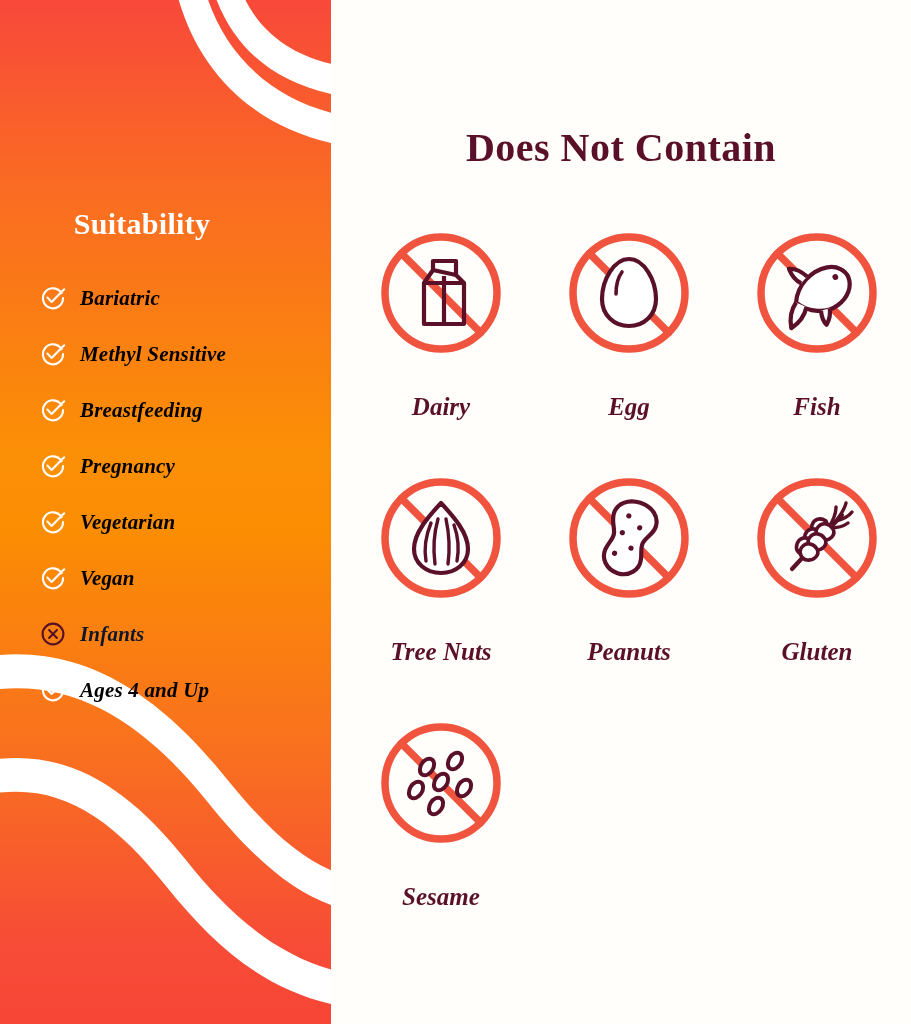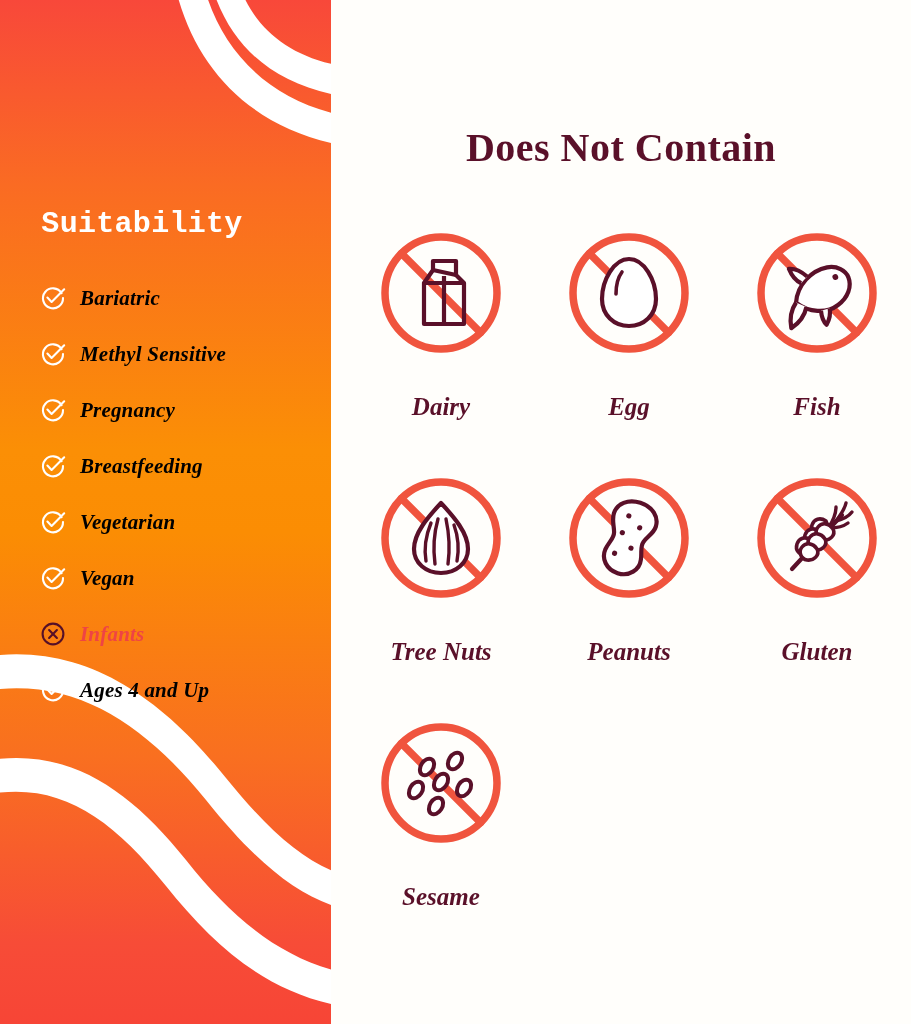--- a/index.html
+++ b/index.html
@@ -59,21 +59,21 @@
   #suitability-title {
     position: absolute;
     top: 207px;
     left: 0;
     width: 284px;
     text-align: center;
     color: #ffffff;
     font-size: 30px;
     font-weight: bold;
     letter-spacing: 0.3px;
-    font-family: Liberation Mono, monospace;
+    font-family: Liberation Serif, serif;
   }
 
   #suitability-list {
     position: absolute;
     top: 270px;
     left: 40px;
     width: 291px;
     list-style: none;
   }
 
@@ -91,21 +91,21 @@
   }
   .suit-label {
     font-size: 21px;
     font-weight: bold;
     font-style: italic;
     color: #000000;
     letter-spacing: 0.2px;
     white-space: nowrap;
     font-family: "Liberation Serif", "DejaVu Serif", serif;
   }
-  .suit-item.excluded .suit-label { color: #ef4444; }
+  .suit-item.excluded .suit-label { color: #0f172a; }
 
   
   #right-panel {
     position: absolute;
     left: 331px; top: 0;
     width: 580px; height: 954px;
   }
 
   #dnc-title {
     position: absolute;
@@ -191,29 +191,29 @@
             <path d="M7.4 12.6 L11.6 16.9 L24.2 4.3" fill="none" stroke="#ffffff" stroke-width="2.1" stroke-linecap="round" stroke-linejoin="round"></path>
           </svg>
           <span class="suit-label">Methyl Sensitive</span>
         </li>
 
         <li class="suit-item">
           <svg class="suit-icon" viewBox="0 0 26 26">
             <path d="M21.6 8.2 A10 10 0 1 0 23 13" fill="none" stroke="#ffffff" stroke-width="2.1" stroke-linecap="round"></path>
             <path d="M7.4 12.6 L11.6 16.9 L24.2 4.3" fill="none" stroke="#ffffff" stroke-width="2.1" stroke-linecap="round" stroke-linejoin="round"></path>
           </svg>
+          <span class="suit-label">Breastfeeding</span>
+        </li>
+
+        <li class="suit-item">
+          <svg class="suit-icon" viewBox="0 0 26 26">
+            <path d="M21.6 8.2 A10 10 0 1 0 23 13" fill="none" stroke="#ffffff" stroke-width="2.1" stroke-linecap="round"></path>
+            <path d="M7.4 12.6 L11.6 16.9 L24.2 4.3" fill="none" stroke="#ffffff" stroke-width="2.1" stroke-linecap="round" stroke-linejoin="round"></path>
+          </svg>
           <span class="suit-label">Pregnancy</span>
-        </li>
-
-        <li class="suit-item">
-          <svg class="suit-icon" viewBox="0 0 26 26">
-            <path d="M21.6 8.2 A10 10 0 1 0 23 13" fill="none" stroke="#ffffff" stroke-width="2.1" stroke-linecap="round"></path>
-            <path d="M7.4 12.6 L11.6 16.9 L24.2 4.3" fill="none" stroke="#ffffff" stroke-width="2.1" stroke-linecap="round" stroke-linejoin="round"></path>
-          </svg>
-          <span class="suit-label">Breastfeeding</span>
         </li>
 
         <li class="suit-item">
           <svg class="suit-icon" viewBox="0 0 26 26">
             <path d="M21.6 8.2 A10 10 0 1 0 23 13" fill="none" stroke="#ffffff" stroke-width="2.1" stroke-linecap="round"></path>
             <path d="M7.4 12.6 L11.6 16.9 L24.2 4.3" fill="none" stroke="#ffffff" stroke-width="2.1" stroke-linecap="round" stroke-linejoin="round"></path>
           </svg>
           <span class="suit-label">Vegetarian</span>
         </li>
 

